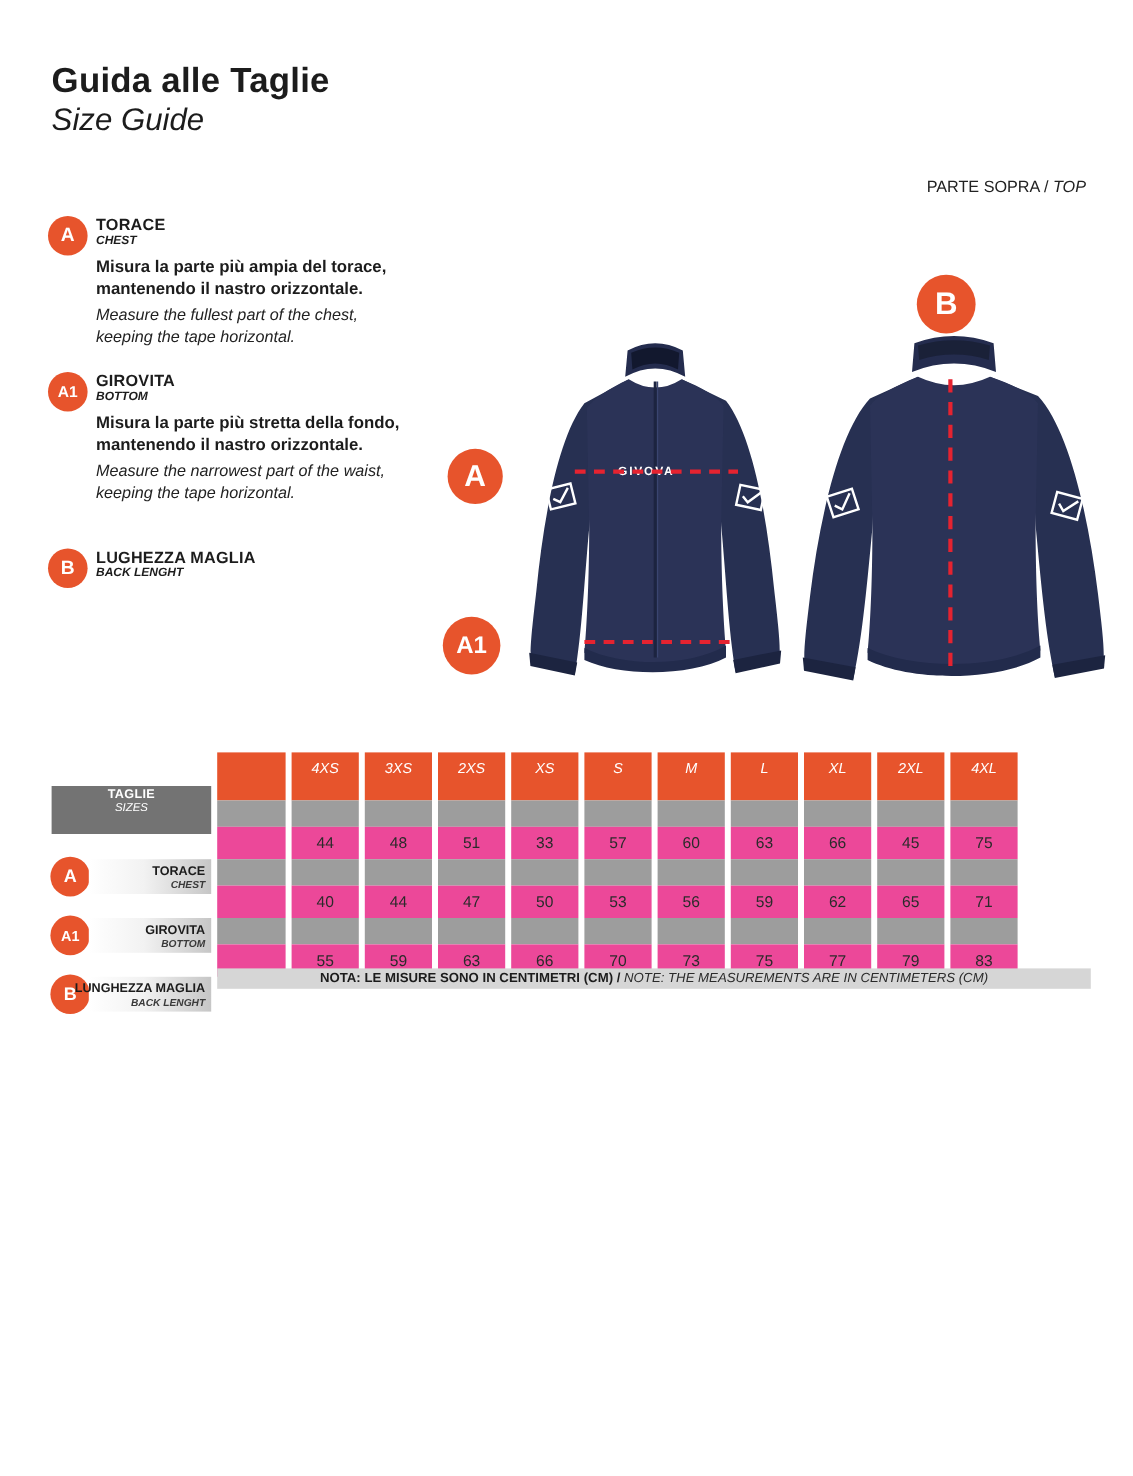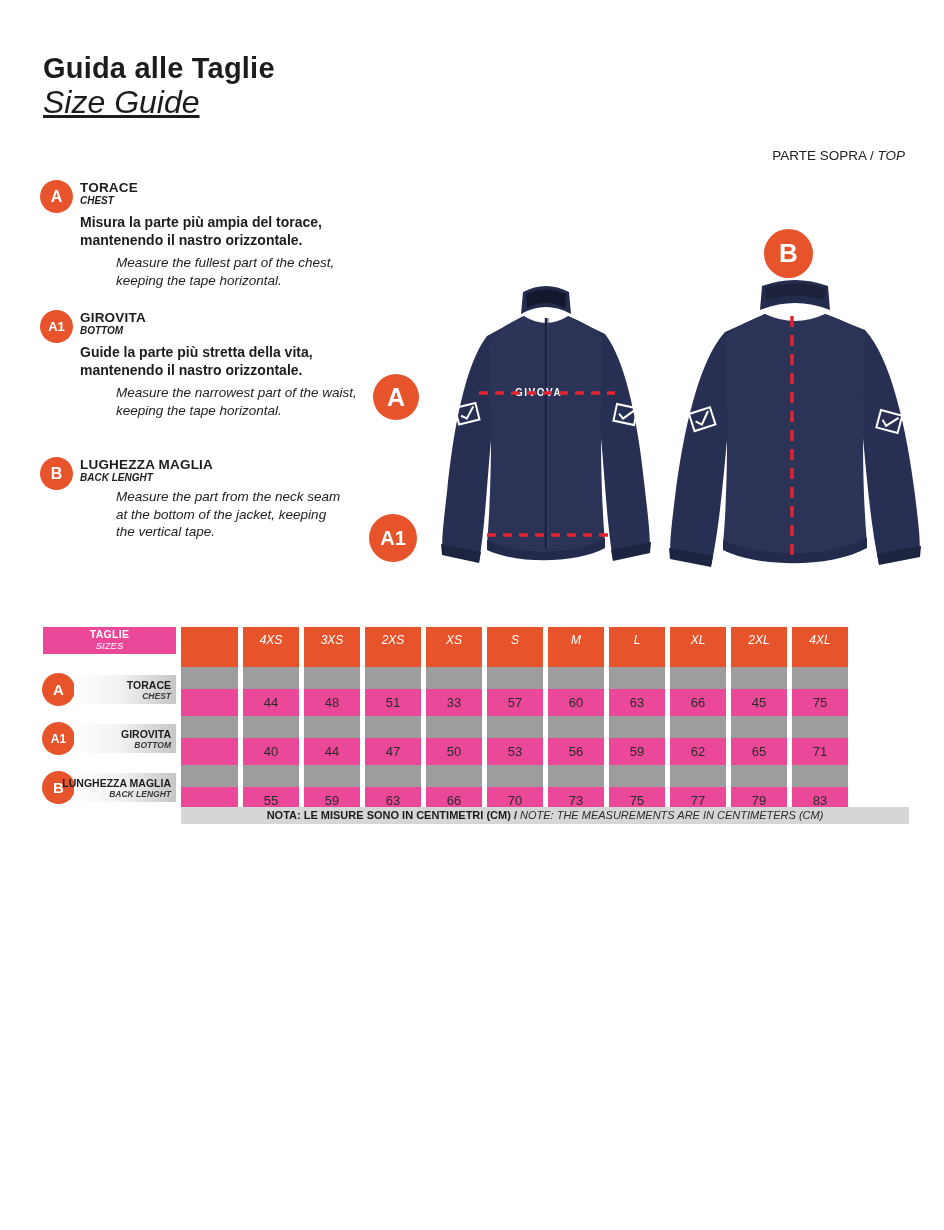--- a/index.html
+++ b/index.html
@@ -2,59 +2,59 @@
 <html><head>
 <meta charset="utf-8">
 <style>
   * { margin:0; padding:0; box-sizing:border-box; }
   html,body { background:#ffffff; }
   body { font-family:"Liberation Sans","DejaVu Sans",sans-serif; color:#1c1c1c; }
   .page { position:relative; width:944px; height:1230px; background:#fff; overflow:hidden; }
 
   
   .title-it { position:absolute; left:43px; top:52px; font-size:29px; font-weight:bold; letter-spacing:0.2px; }
-  .title-en { position:absolute; left:43px; top:84px; font-size:32px; font-style:italic;text-decoration:underline; }
+  .title-en { position:absolute; left:43px; top:84px; font-size:26px; font-style:italic; }
   .area-label { position:absolute; right:39px; top:148px; font-size:13.5px; color:#222; }
   .area-label .it { font-style:normal; }
   .area-label .en { font-style:italic;text-align:right; }
 
   
   .section { position:absolute; left:40px; width:330px; }
   .sec-a  { top:180px; }
   .sec-a1 { top:310px; }
   .sec-b  { top:457px; }
   .badge { width:33px; height:33px; border-radius:50%; background:#e7542c;
            color:#fff; font-weight:bold; display:flex; align-items:center; justify-content:center;
            position:absolute; left:0; top:0; font-size:16px; }
   .badge.small-text { font-size:13px; }
   .sec-body { margin-left:40px; }
   .sec-title { font-size:13.5px; font-weight:bold; letter-spacing:0.2px; }
   .sec-sub { font-size:10px; font-weight:bold; font-style:italic; margin-top:0px; }
   .sec-desc-it { margin-top:8px; font-size:14px; font-weight:bold; line-height:1.25; white-space:pre-line; }
-  .sec-desc-en { margin-top:5px; font-size:13.5px; font-style:italic; line-height:1.3; white-space:pre-line; color:#222;margin-left:36px; }
+  .sec-desc-en { margin-top:5px; font-size:13.5px; font-style:italic; line-height:1.3; white-space:pre-line; color:#222; }
 
   
   .jacket { position:absolute; }
   .jacket-front { left:427px; top:282px; width:238px; height:300px; }
   .jacket-back  { left:653px; top:272px; width:285px; height:315px; }
   .marker { position:absolute; border-radius:50%; background:#e7542c; color:#fff; font-weight:bold;
             display:flex; align-items:center; justify-content:center; }
   .marker-a  { left:373px; top:374px; width:46px; height:46px; font-size:25px; }
   .marker-a1 { left:369px; top:514px; width:48px; height:48px; font-size:20px; }
   .marker-b  { left:764px; top:229px; width:49px; height:49px; font-size:26px; }
 
   
   .size-table { position:absolute; left:43px; top:627px; display:flex; gap:5px; }
   .col { display:flex; flex-direction:column; width:56px; }
   .col .head { height:40px; background:#e7542c; color:#fff; font-size:12px; text-align:center; line-height:27px;font-style:italic; }
   .col .sp   { height:22px; background:#9d9d9d; }
   .col .val  { height:27px; background:#ec4899; color:#2b2b2b; font-size:13px; text-align:center; line-height:27px; }
   .empty-col { width:57px; }
   .label-col { width:133px; position:relative; }
-  .label-col .label-head { height:27px; background:#ec4899; color:#fff; text-align:center; padding-top:2px; }
+  .label-col .label-head { height:40px; background:#737373; color:#fff; text-align:center; padding-top:2px;margin-top:28px; }
   .label-head .lh1 { font-size:10.5px; font-weight:bold; line-height:11px; letter-spacing:0.3px; }
   .label-head .lh2 { font-size:9.5px; font-style:italic; line-height:11px; }
   .label-row { position:relative; height:27px; margin-top:22px; }
   .label-row .row-badge { position:absolute; left:-1px; top:-3px; width:33px; height:33px; border-radius:50%;
        background:#e7542c; color:#fff; font-weight:bold; display:flex; align-items:center; justify-content:center; font-size:15px; }
   .label-row .row-badge.small-text { font-size:12px; }
   .label-row .row-label { position:absolute; left:31px; right:0; top:-1px; bottom:-1px;
        background:linear-gradient(to right,#ffffff 0%,#f2f2f2 45%,#c6c6c6 100%);
        display:flex; flex-direction:column; justify-content:center; align-items:flex-end; padding-right:5px; }
   .row-label .rl1 { font-size:10.5px; font-weight:bold; white-space:nowrap; line-height:12px; }
@@ -87,35 +87,32 @@
       <div class="sec-desc-en">Measure the fullest part of the chest,
 keeping the tape horizontal.</div>
     </div>
   </div>
 
   <div class="section sec-a1">
     <div class="badge small-text">A1</div>
     <div class="sec-body">
       <div class="sec-title">GIROVITA</div>
       <div class="sec-sub">BOTTOM</div>
-      <div class="sec-desc-it">Guide la parte più stretta della vita,
+      <div class="sec-desc-it">Misura la parte più stretta della fondo,
 mantenendo il nastro orizzontale.</div>
       <div class="sec-desc-en">Measure the narrowest part of the waist,
 keeping the tape horizontal.</div>
     </div>
   </div>
 
   <div class="section sec-b">
     <div class="badge">B</div>
     <div class="sec-body">
       <div class="sec-title">LUGHEZZA MAGLIA</div>
       <div class="sec-sub">BACK LENGHT</div>
-      <div class="sec-desc-en">Measure the part from the neck seam
-at the bottom of the jacket, keeping
-the vertical tape.</div>
     </div>
   </div>
 
   <svg class="jacket jacket-front" viewBox="0 0 238 300">
 
     <path d="M97,34 L60,54 C38,82 26,150 20,210 C16,245 14,262 16,272 L52,280 C58,245 60,200 64,158 L66,118 Z" fill="#273052"></path>
     <path d="M141,34 L178,52 C200,80 212,148 218,208 C222,243 224,260 222,270 L186,278 C180,243 178,198 174,156 L172,116 Z" fill="#273052"></path>
 
     <path d="M14,262 L54,270 L52,281 L15,273 Z" fill="#1c2440"></path>
     <path d="M224,260 L184,268 L186,279 L223,271 Z" fill="#1c2440"></path>

